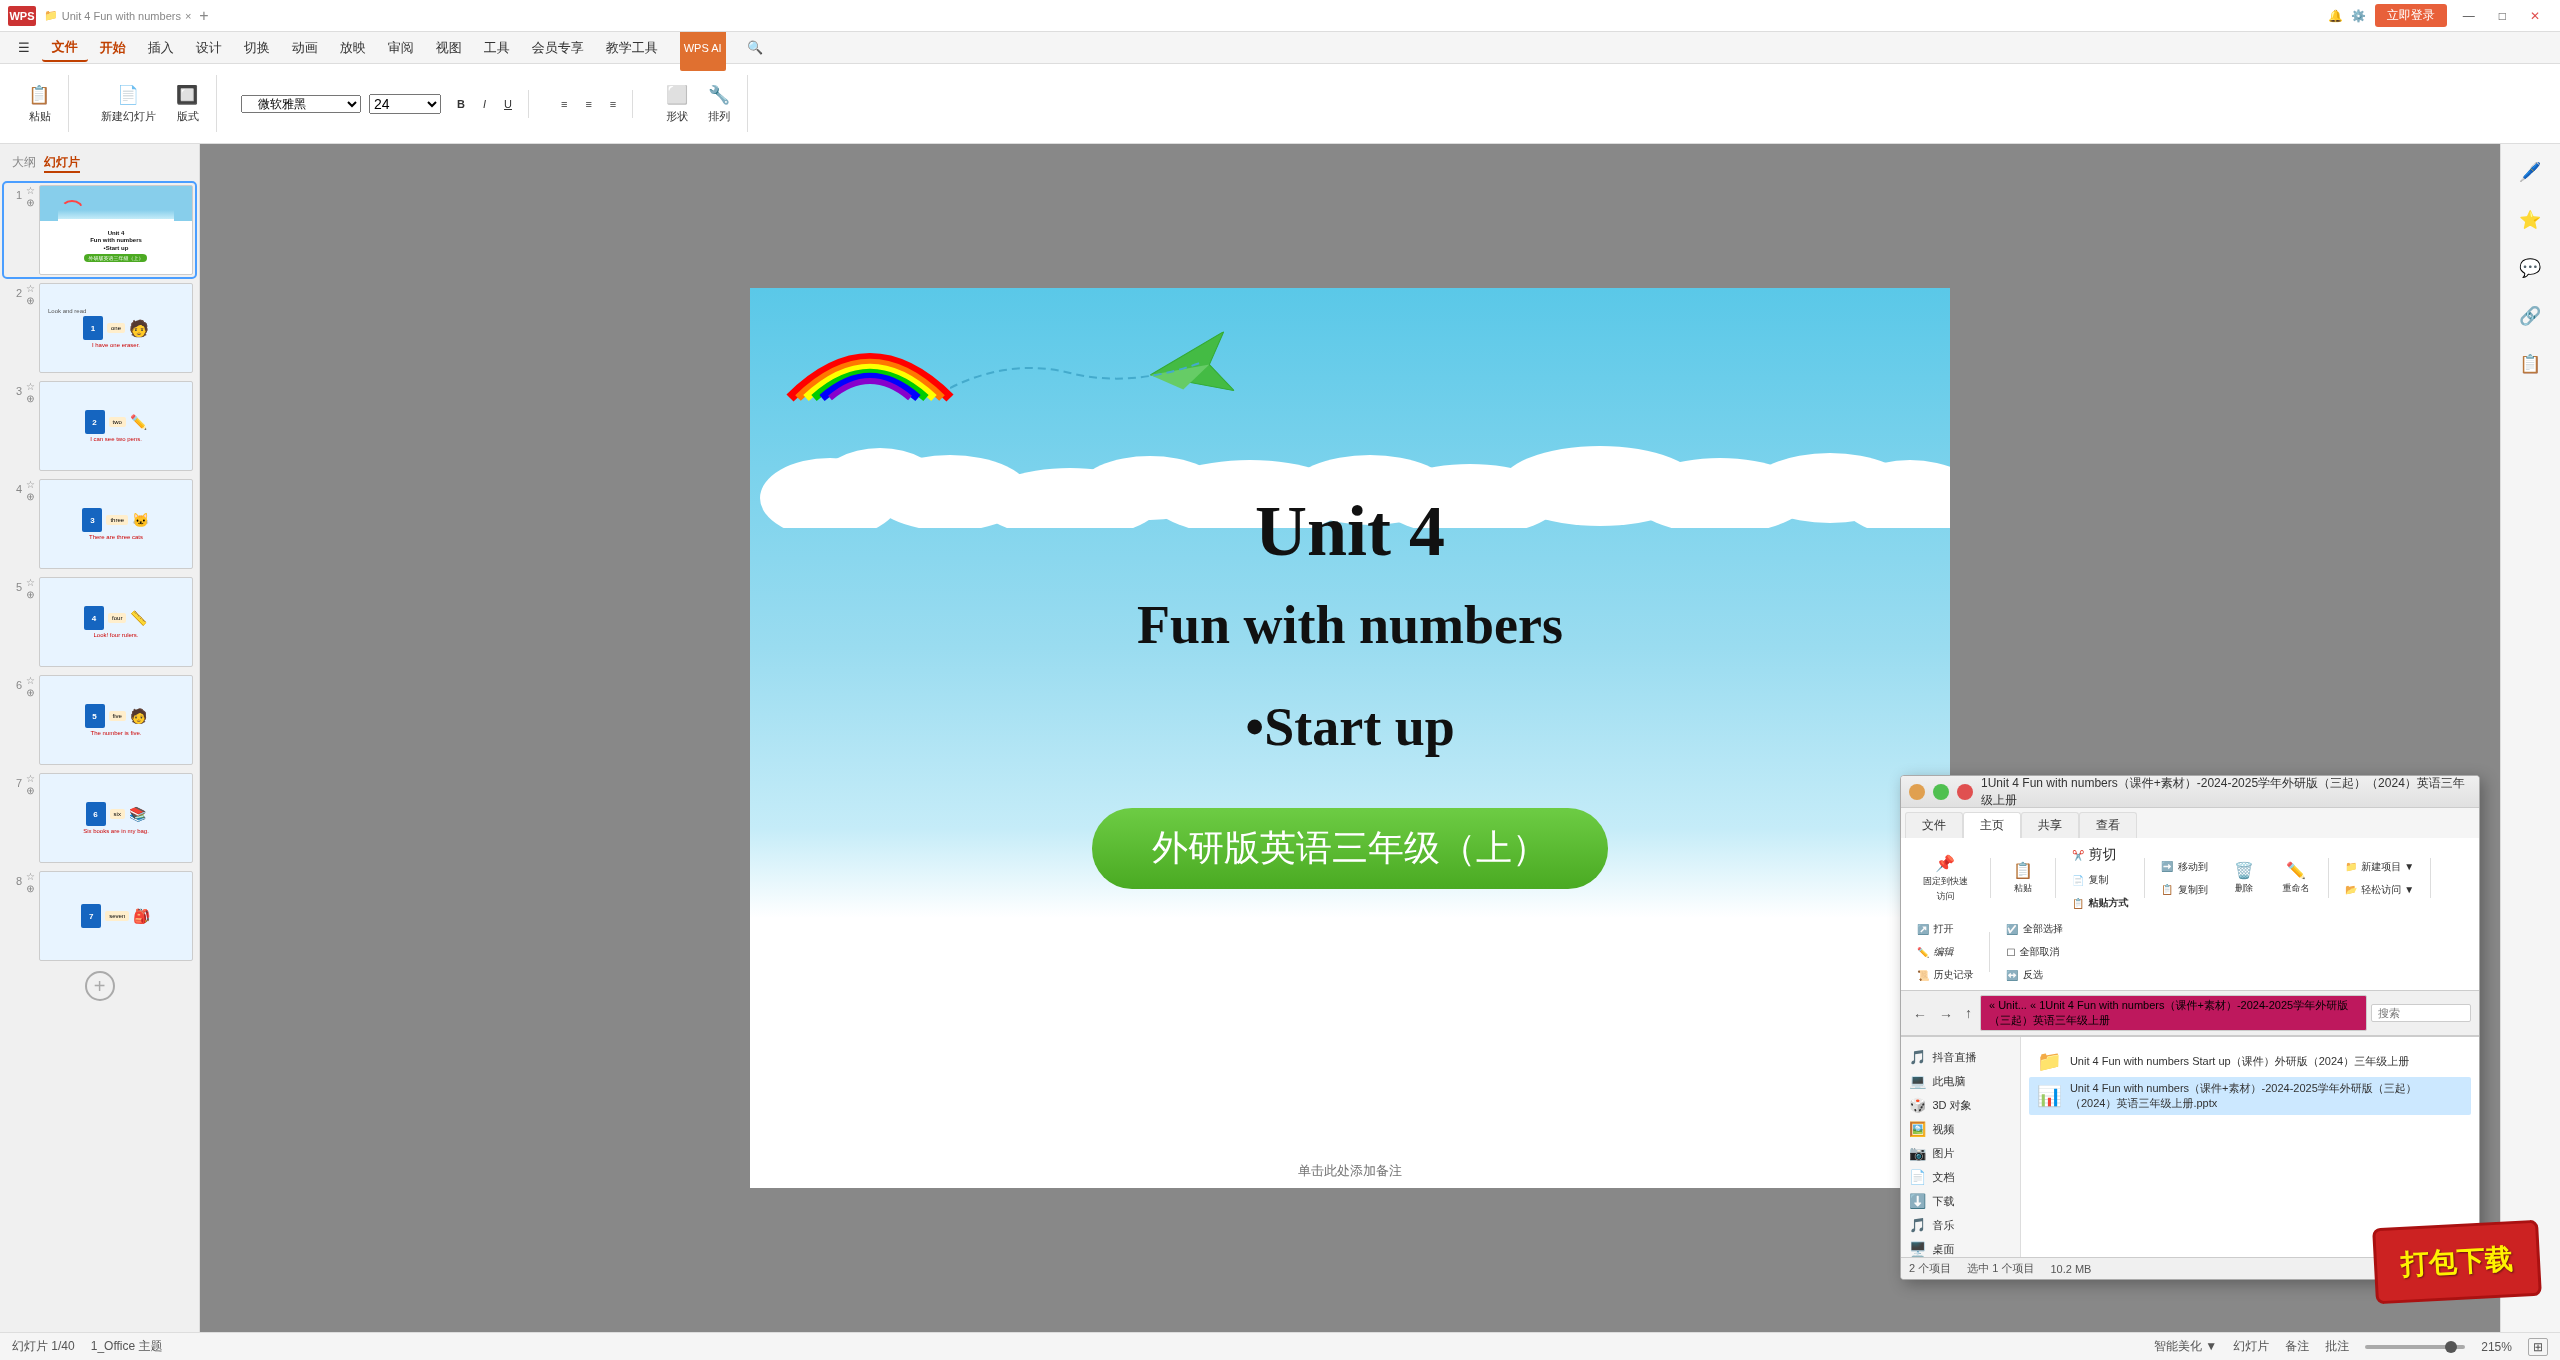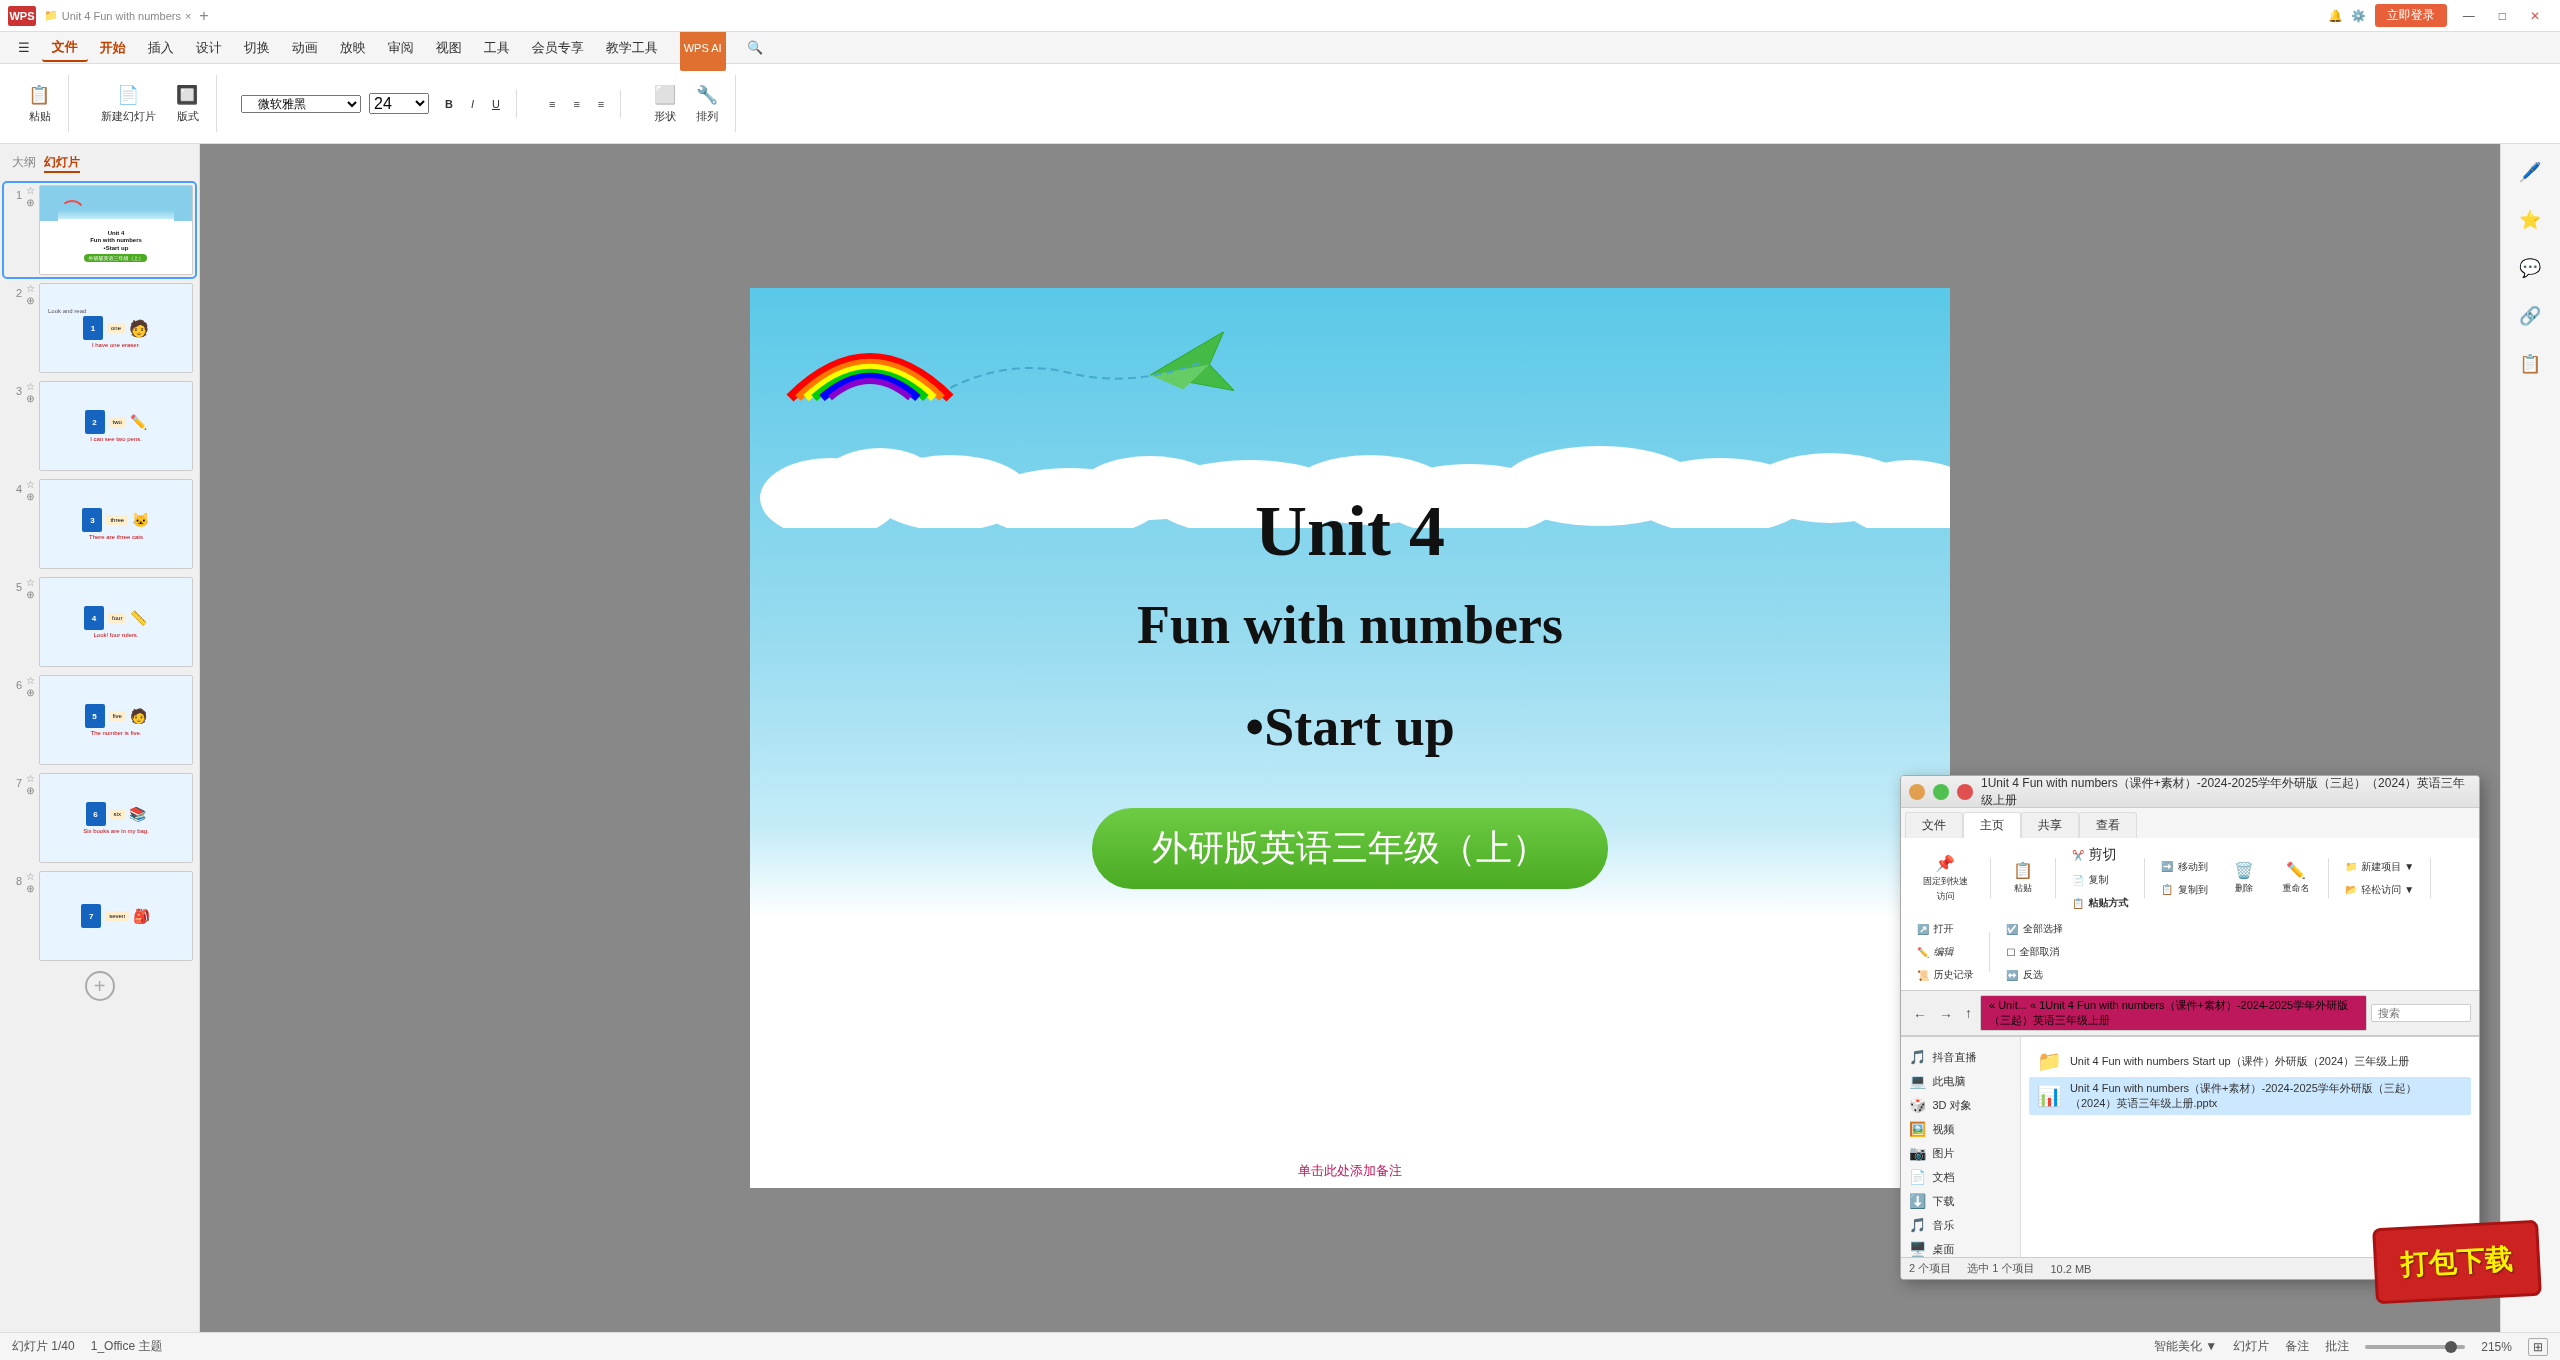--- a/index.html
+++ b/index.html
@@ -565,21 +565,21 @@
         <div class="ribbon-icon">🔲</div>
         <span>版式</span>
       </div>
     </div>
   </div>
   <div class="ribbon-group">
     <div style="display:flex;align-items:center;gap:8px;">
       <select style="font-size:12px;width:120px;padding-left:12px;">
         <option>微软雅黑</option>
       </select>
-      <select style="font-size:16px;width:60px;">
+      <select style="font-size:14px;width:72px;">
         <option>24</option>
       </select>
       <div style="display:flex;gap:2px;">
         <div class="ribbon-btn" style="font-weight:bold;flex-direction:row;">B</div>
         <div class="ribbon-btn" style="font-style:italic;flex-direction:row;">I</div>
         <div class="ribbon-btn" style="text-decoration:underline;flex-direction:row;">U</div>
       </div>
     </div>
   </div>
   <div class="ribbon-group">
@@ -815,21 +815,21 @@
         </svg>
       </div>
 
       <div class="slide-content">
         <div class="slide-title">Unit 4</div>
         <div class="slide-subtitle">Fun with numbers</div>
         <div class="slide-bullet">•Start up</div>
         <div class="green-badge">外研版英语三年级（上）</div>
       </div>
 
-      <div style="position:absolute;bottom:8px;left:50%;transform:translateX(-50%);font-size:13px;color:#be185d;margin-top:23px;">单击此处添加备注</div>
+      <div style="position:absolute;bottom:8px;left:50%;transform:translateX(-50%);font-size:13px;color:#737373;margin-top:23px;">单击此处添加备注</div>
     </div>
   </div>
 
   <div class="right-panel">
     <div class="right-btn">🖊️</div>
     <div class="right-btn">⭐</div>
     <div class="right-btn">💬</div>
     <div class="right-btn">🔗</div>
     <div class="right-btn">📋</div>
   </div>

